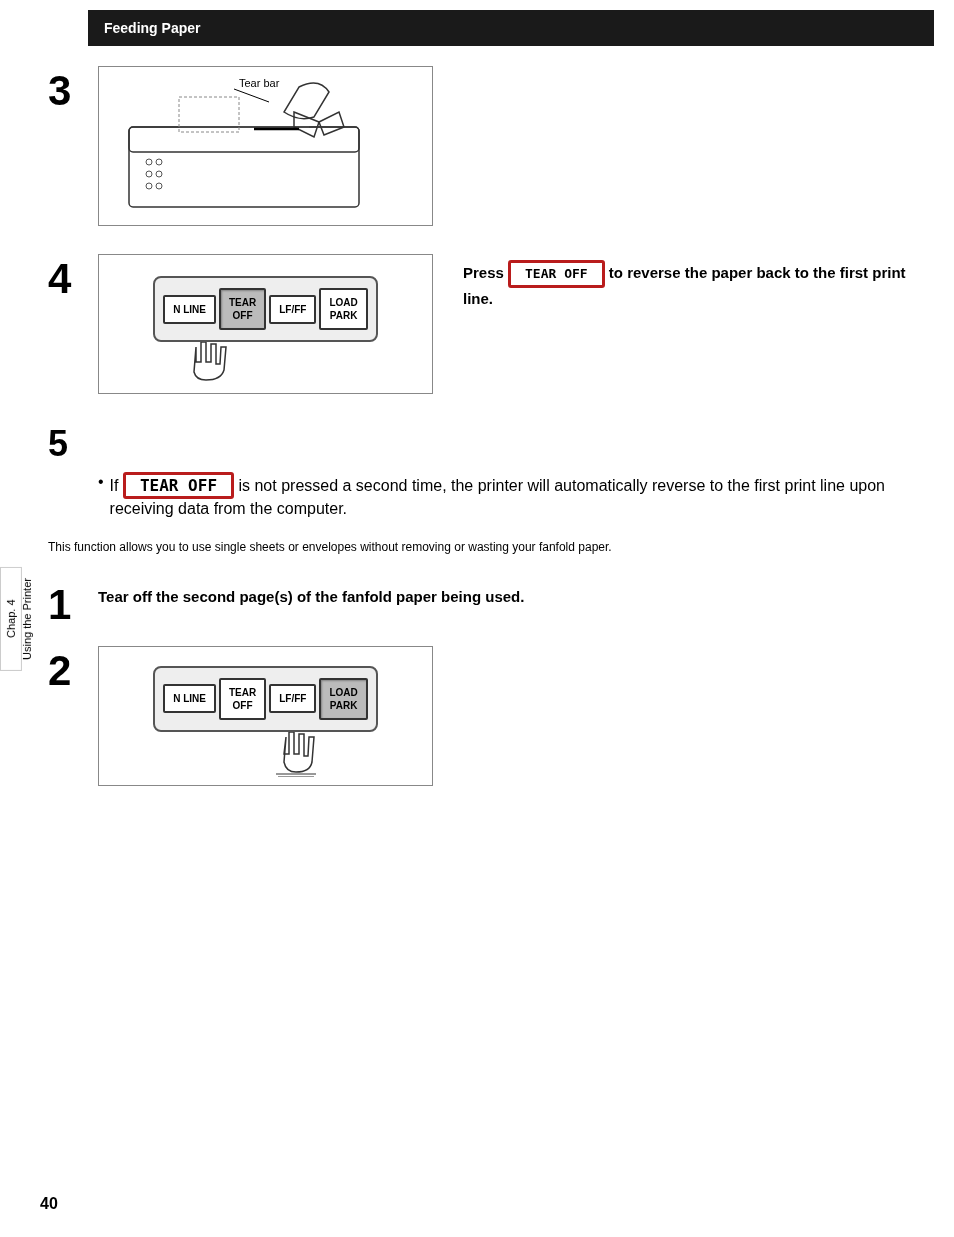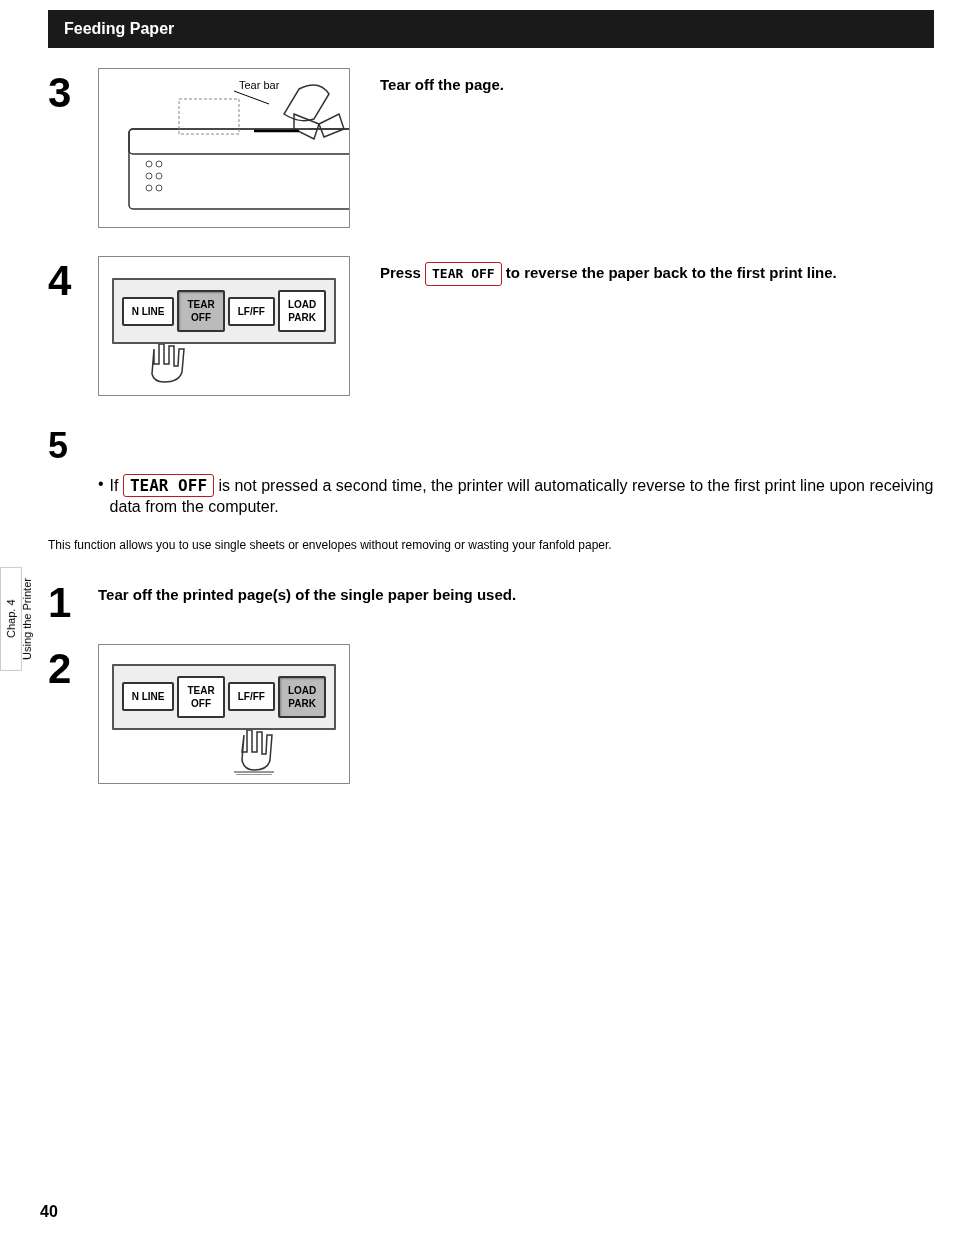--- a/index.html
+++ b/index.html
@@ -37,24 +37,25 @@
     .main-content {
       margin-left: 28px;
       padding: 0 20px 40px 20px;
     }
 
     
     .section-header {
       background: #1a1a1a;
       color: #fff;
       padding: 10px 16px;
-      font-size: 16px;
+      font-size: 14px;
       font-weight: bold;
       margin-bottom: 20px;
       margin-top: 10px;
+      margin-left: 40px;
     }
 
     
     .step-row {
       display: flex;
       align-items: flex-start;
       margin-bottom: 28px;
     }
 
     .step-number {
@@ -67,21 +68,21 @@
     .step-number-med {
       font-size: 36px;
       font-weight: bold;
       min-width: 50px;
       line-height: 1;
       padding-top: 4px;
     }
 
     .step-image {
       border: 1px solid #888;
-      width: 252px;
+      width: 335px;
       min-height: 140px;
       margin-right: 30px;
       position: relative;
       overflow: hidden;
       background: #fff;
       flex-shrink: 0;
     }
 
     .step-text {
       flex: 1;
@@ -92,23 +93,23 @@
 
     
     .step-text-bold {
       font-weight: bold;
       font-size: 15px;
     }
 
     
     .key-badge {
       display: inline-block;
-      border: 1px solid #b91c1c;
+      border: 3px solid #b91c1c;
       border-radius: 3px;
-      padding: 1px 6px;
+      padding: 1px 14px;
       font-family: monospace;
       font-weight: bold;
       font-size: 13px;
       background: #fff;
     }
 
     
     .step-row-noimg {
       display: flex;
       align-items: flex-start;
@@ -145,21 +146,21 @@
     }
 
     
     .ctrl-panel {
       display: flex;
       align-items: center;
       gap: 3px;
       padding: 10px 8px;
       border: 2px solid #555;
       background: #eee;
-      border-radius: 1px;
+      border-radius: 8px;
     }
     .ctrl-btn {
       border: 2px solid #333;
       background: #fff;
       padding: 6px 8px;
       font-size: 10px;
       font-weight: bold;
       text-align: center;
       min-width: 42px;
       border-radius: 2px;
@@ -225,23 +226,20 @@
         <circle cx="60" cy="119" r="3" fill="none" stroke="#555" stroke-width="1"></circle>
 
         <rect x="80" y="30" width="60" height="35" fill="none" stroke="#888" stroke-width="1" stroke-dasharray="3,2"></rect>
 
         <path d="M 200 20 Q 220 10 230 25 L 215 50 Q 200 55 185 45 Z" fill="none" stroke="#333" stroke-width="1.5"></path>
         <path d="M 195 45 L 220 55 L 215 70 L 195 60 Z" fill="none" stroke="#333" stroke-width="1.5"></path>
         <path d="M 220 55 L 240 45 L 245 60 L 225 68 Z" fill="none" stroke="#333" stroke-width="1.5"></path>
 
         <line x1="155" y1="62" x2="200" y2="62" stroke="#000" stroke-width="2.5"></line>
       </svg>
-    </div>
-    <div class="step-text">
-      <span class="step-text-bold">Tear off the page.</span>
     </div>
   </div>
 
   <div class="step-row">
     <div class="step-number">4</div>
     <div class="step-image" style="height:130px;">
       <div class="panel-diagram" style="height:100%; flex-direction:column; justify-content:center; align-items:center; position:relative;">
         <div class="ctrl-panel" style="margin-top:10px;">
           <div class="ctrl-btn">N LINE</div>
           <div class="ctrl-btn active" style="background:#bbb;">TEAR<br>OFF</div>
@@ -268,21 +266,21 @@
       <span>•</span>
       <span>If <span class="key-badge">TEAR OFF</span> is not pressed a second time, the printer will automatically reverse to the first print line upon receiving data from the computer.</span>
     </div>
   </div>
 
 
   <p style="margin-bottom:24px; font-size:12px; line-height:1.5;">This function allows you to use single sheets or envelopes without removing or wasting your fanfold paper.</p>
 
   <div class="step-row" style="margin-bottom:20px;">
     <div class="step-number">1</div>
-    <div class="step1-bold">Tear off the printed page(s) of the single paper being used.</div>
+    <div class="step1-bold">Tear off the second page(s) of the fanfold paper being used.</div>
   </div>
 
   <div class="step-row">
     <div class="step-number">2</div>
     <div class="step-image" style="height:140px;">
       <div class="panel-diagram" style="height:100%; flex-direction:column; justify-content:center; align-items:center;">
         <div class="ctrl-panel" style="margin-top:10px;">
           <div class="ctrl-btn">N LINE</div>
           <div class="ctrl-btn">TEAR<br>OFF</div>
           <div class="ctrl-btn">LF/FF</div>
@@ -293,13 +291,13 @@
           <path d="M 20 5 L 18 30 Q 20 40 30 40 Q 44 40 46 30 L 48 5 L 43 5 L 42 24 L 38 24 L 38 2 L 33 2 L 33 22 L 28 22 L 28 0 L 23 0 L 23 22 L 18 22 Z" fill="none" stroke="#333" stroke-width="1.5"></path>
 
           <line x1="10" y1="42" x2="50" y2="42" stroke="#333" stroke-width="1"></line>
           <line x1="12" y1="45" x2="48" y2="45" stroke="#333" stroke-width="1"></line>
         </svg>
       </div>
     </div>
   </div>
 </div>
 
-<div class="page-number" style="position:fixed;bottom:16px;left:40px;font-size:16px;font-weight:bold;">40</div>
+<div class="page-number" style="position:fixed;bottom:24px;left:40px;font-size:16px;font-weight:bold;">40</div>
 
 </body></html>

